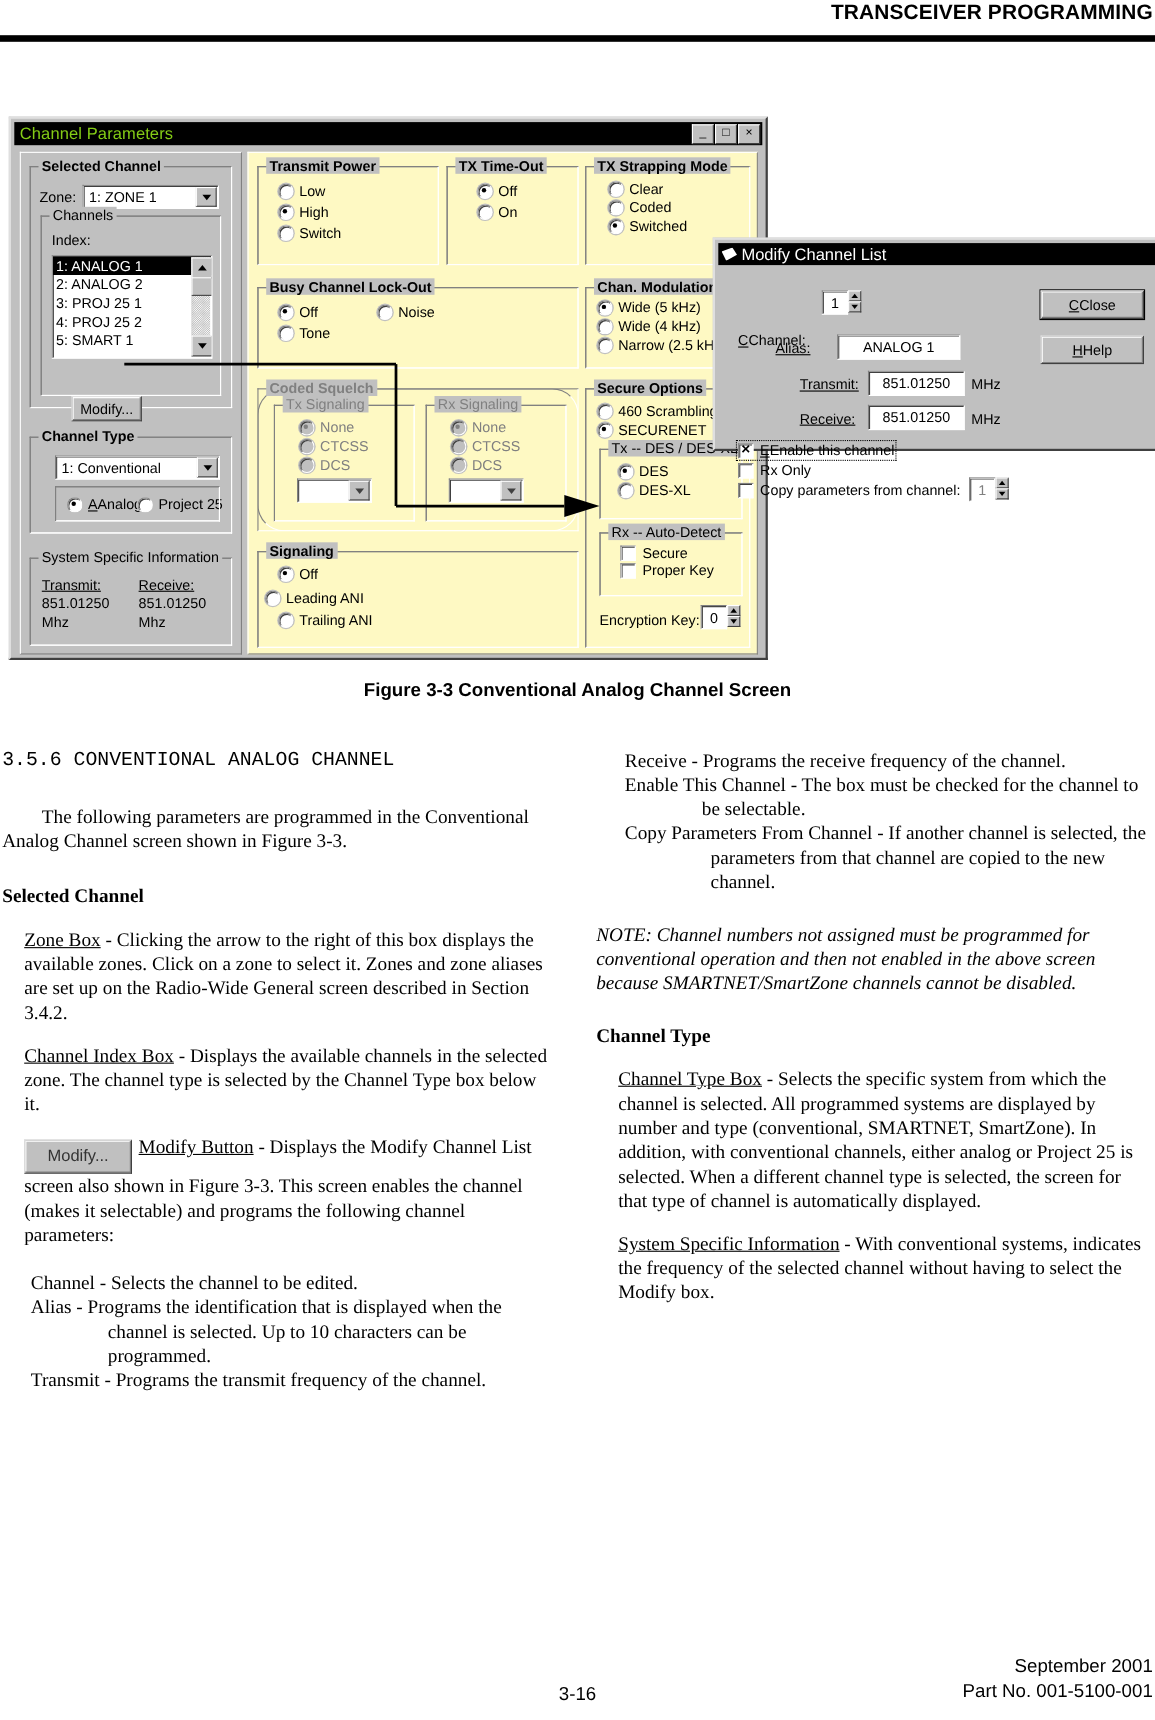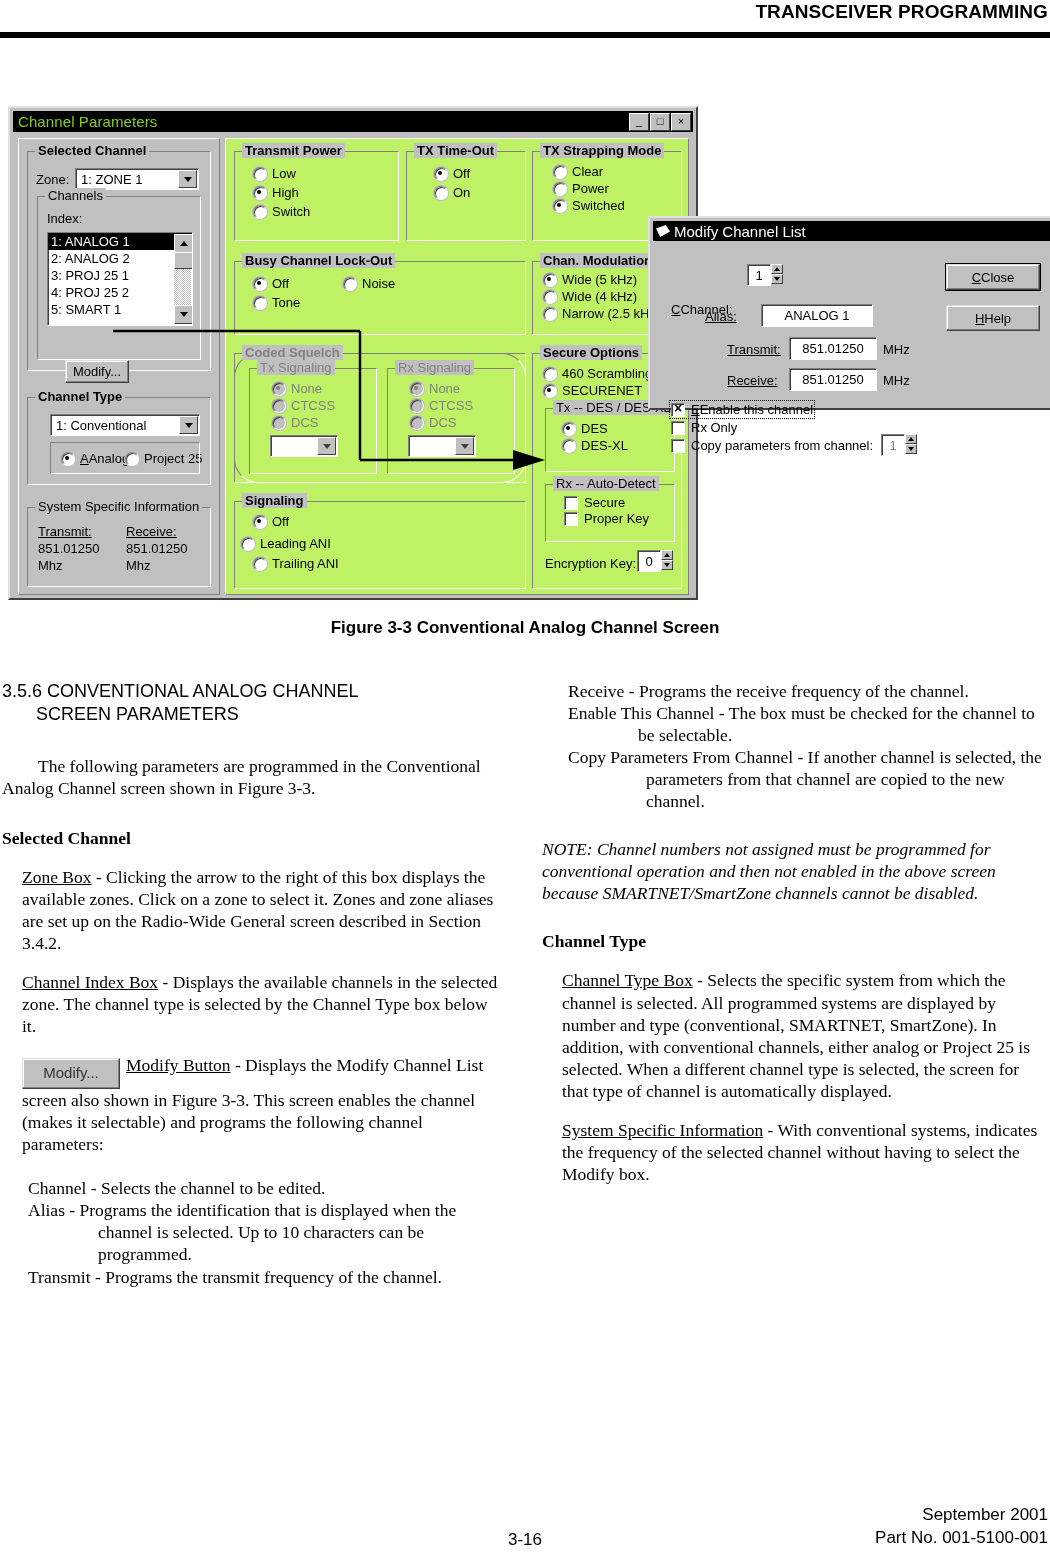--- a/index.html
+++ b/index.html
@@ -44,21 +44,21 @@
   }
   #main-client{position:absolute;left:3px;top:26px;right:3px;bottom:3px;background:#c0c0c0;}
 
   
   #left-panel{
     position:absolute;left:5px;top:4px;width:200px;height:455px;background:#c0c0c0;
     border-top:1px solid #fff;border-left:1px solid #fff;
     border-right:1px solid #808080;border-bottom:1px solid #808080;
   }
   #right-panel{
-    position:absolute;left:212px;top:4px;width:462px;height:455px;background:#bef264;
+    position:absolute;left:212px;top:4px;width:462px;height:455px;background:#fef9c3;
     border-top:1px solid #fff;border-left:1px solid #fff;
     border-right:1px solid #808080;border-bottom:1px solid #808080;
   }
 
   
   .grp{position:absolute;border:1px solid #808080;border-right-color:#fff;border-bottom-color:#fff;}
   .grp::after{content:"";position:absolute;left:-1px;top:-1px;right:-1px;bottom:-1px;
     border:1px solid #fff;border-left-color:#808080;border-top-color:#808080;pointer-events:none;}
   .grp-label{
     position:absolute;top:-9px;left:7px;background:#c0c0c0;padding:0 3px;
@@ -203,21 +203,21 @@
   
   #fig-caption{
     position:absolute;left:0;top:618px;width:1050px;text-align:center;
     font-family:"Liberation Sans",sans-serif;font-weight:bold;font-size:17px;
   }
 
   
   .col{position:absolute;width:500px;font-size:17.5px;line-height:1.26;}
   #col-left{left:2px;top:680px;}
   #col-right{left:542px;top:680px;}
-  .h2{font-family:Liberation Sans, sans-serif;font-weight:normal;font-size:18px;line-height:1.3;}
+  .h2{font-family:Liberation Mono, monospace;font-weight:normal;font-size:18px;line-height:1.3;}
   .h2 .ind{display:block;padding-left:34px;}
   .para{margin-top:18px;}
   .indent{text-indent:36px;}
   .bold{font-weight:bold;}
   .ital{font-style:italic;}
   .sub{margin-left:20px;margin-top:17px;}
   .sub2{margin-left:26px;margin-top:0px;}
   .hang{padding-left:66px;text-indent:-66px;}
   .hang2{padding-left:70px;text-indent:-70px;}
   .hang3{padding-left:78px;text-indent:-78px;}
@@ -358,21 +358,21 @@
         </div>
 
         <div class="grp" style="left:306px;top:12px;width:148px;height:88px;">
           <span class="grp-label">TX Strapping Mode</span>
           <span class="radio" style="left:20px;top:12px;">
               <span class="rdot"></span>
               <span>Clear</span>
             </span>
           <span class="radio" style="left:20px;top:29px;">
               <span class="rdot"></span>
-              <span>Power</span>
+              <span>Coded</span>
             </span>
           <span class="radio" style="left:20px;top:46px;">
               <span class="rdot on"></span>
               <span>Switched</span>
             </span>
         </div>
 
         <div class="grp" style="left:8px;top:122px;width:290px;height:72px;">
           <span class="grp-label">Busy Channel Lock-Out</span>
           <span class="radio" style="left:18px;top:14px;">
@@ -602,21 +602,20 @@
     </div>
   </div>
 </div>
 
 <div id="fig-caption">Figure 3-3   Conventional Analog Channel Screen</div>
 
 <div class="col" id="col-left">
   <div class="h2">
     <span>3.5.6</span>
     <span>CONVENTIONAL ANALOG CHANNEL</span>
-    <span class="ind">SCREEN PARAMETERS</span>
   </div>
 
   <div class="para indent" style="margin-top:28px;">The following parameters are programmed in the Conventional Analog Channel screen shown in Figure 3-3.</div>
 
   <div class="para bold" style="margin-top:28px;">Selected Channel</div>
 
   <div class="para sub"><span class="u">Zone Box</span><span> - Clicking the arrow to the right of this box displays the available zones. Click on a zone to select it. Zones and zone aliases are set up on the Radio-Wide General screen described in Section 3.4.2.</span></div>
 
   <div class="para sub"><span class="u">Channel Index Box</span><span> - Displays the available channels in the selected zone. The channel type is selected by the Channel Type box below it.</span></div>
 

